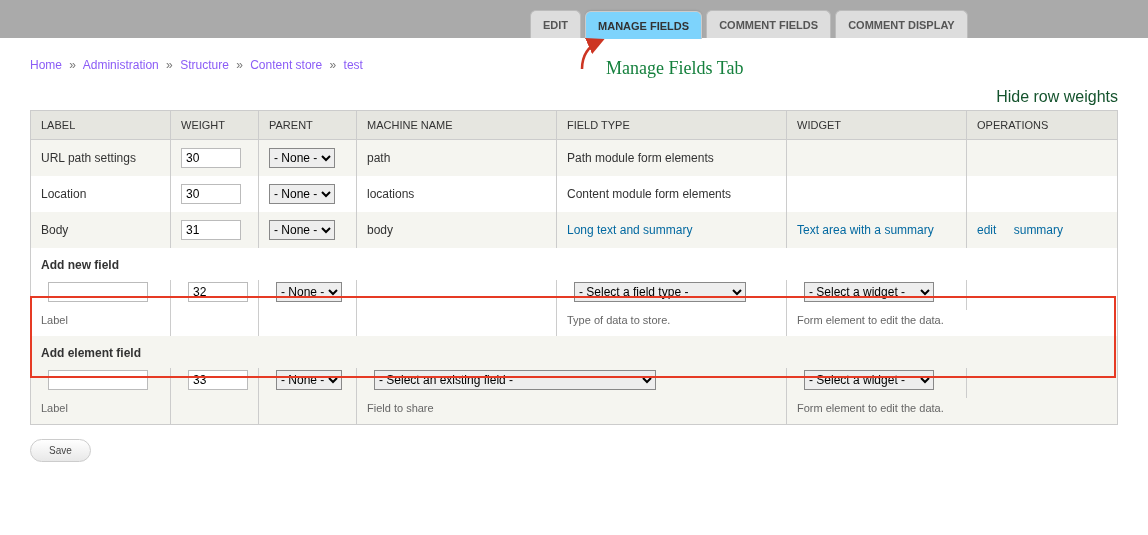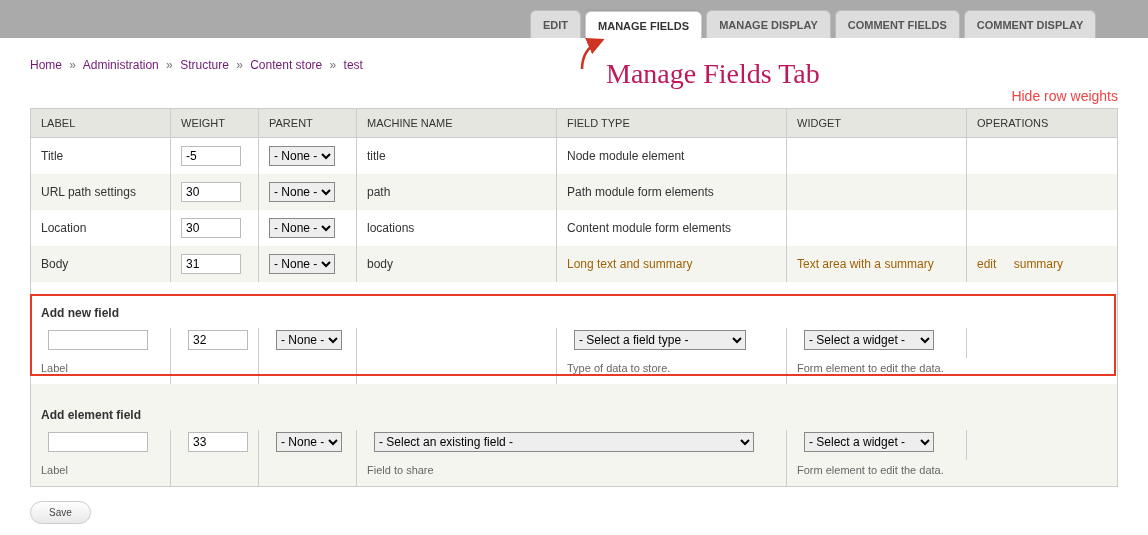--- a/index.html
+++ b/index.html
@@ -29,53 +29,53 @@
     border-bottom: none;
     border-radius: 6px 6px 0 0;
     padding: 8px 12px 7px 12px;
     font-size: 11px;
     font-weight: bold;
     color: #555;
     cursor: pointer;
     text-transform: uppercase;
   }
   .tab.active {
-    background: #ffffff;
+    background: #7dd3fc;
     color: #333;
     border-color: #ccc;
     position: relative;
     top: 1px;
     box-shadow: 0 -1px 2px rgba(0,0,0,0.08);
   }
   .content {
     padding: 20px 30px 30px 30px;
   }
   .breadcrumb {
     font-size: 12px;
     margin-bottom: 16px;
     color: #333;
   }
   .breadcrumb a {
-    color: #701a75;
+    color: #8b5cf6;
     text-decoration: none;
     cursor: pointer;
   }
   .breadcrumb .sep {
     color: #777;
     margin: 0 4px;
   }
   .hide-weights {
     text-align: right;
     margin-bottom: 4px;
   }
   .hide-weights a {
-    color: #ef4444;
+    color: #14532d;
     text-decoration: none;
     cursor: pointer;
-    font-size: 14px;
+    font-size: 16px;
   }
   table {
     width: 100%;
     border-collapse: collapse;
     border: 1px solid #ccc;
   }
   thead th {
     background: #e6e6e0;
     border: 1px solid #ccc;
     text-align: left;
@@ -89,52 +89,52 @@
   tbody tr.alt { background: #f5f5f0; }
   tbody td {
     padding: 8px 10px;
     border-left: 1px solid #ccc;
     border-right: 1px solid #ccc;
     vertical-align: middle;
     font-size: 12px;
     color: #333;
   }
   tbody td.no-tb { border-top: none; border-bottom: none; }
-  tbody tr.section-head td { font-weight: bold; padding-top: 24px; }
+  tbody tr.section-head td { font-weight: bold; padding-top: 10px; }
   tbody tr.section-body td { padding-top: 2px; padding-left: 17px; }
   tbody tr.section-desc td { font-size: 11px; color: #666; padding-top: 4px; padding-bottom: 10px; }
   input[type="text"] {
     border: 1px solid #bbb;
     padding: 2px 4px;
     font-size: 12px;
     width: 60px;
     height: 20px;
   }
   input.label-input { width: 100px; }
   select {
     font-size: 12px;
     height: 20px;
     border: 1px solid #888;
     background: #eee;
   }
-  a.link { color: #a16207; text-decoration: none; cursor: pointer; text-align: center; }
+  a.link { color: #0369a1; text-decoration: none; cursor: pointer; text-align: center; }
   .ops a { margin-right: 14px; }
   .highlight-wrap {
     position: relative;
   }
   .highlight-box {
     position: absolute;
     border: 2px solid #e63a24;
     pointer-events: none;
   }
   .annotation {
     position: absolute;
-    color: #be185d;
+    color: #15803d;
     font-family: Georgia, 'Times New Roman', serif;
-    font-size: 28px;
+    font-size: 18px;
     pointer-events: none;
   }
   .arrow {
     position: absolute;
     pointer-events: none;
   }
   .save-btn {
     margin-top: 14px;
     padding: 5px 18px;
     border: 1px solid #ccc;
@@ -152,21 +152,20 @@
   .col-widget  { width: 180px; }
 </style>
 </head>
 <body>
 
 <div class="page">
 
   <div class="tabs-bar">
     <div class="tab">EDIT</div>
     <div class="tab active">MANAGE FIELDS</div>
-    <div class="tab">MANAGE DISPLAY</div>
     <div class="tab">COMMENT FIELDS</div>
     <div class="tab">COMMENT DISPLAY</div>
   </div>
 
   <svg class="arrow" style="left:578px; top:37px;" width="34" height="34">
     <defs>
       <marker id="ah" markerWidth="7" markerHeight="7" refX="5" refY="3.5" orient="auto">
         <polygon points="0 0, 7 3.5, 0 7" fill="#cd3522"></polygon>
       </marker>
     </defs>
@@ -210,29 +209,20 @@
           <th>WEIGHT</th>
           <th>PARENT</th>
           <th>MACHINE NAME</th>
           <th>FIELD TYPE</th>
           <th>WIDGET</th>
           <th>OPERATIONS</th>
         </tr>
       </thead>
       <tbody>
 
-        <tr>
-          <td>Title</td>
-          <td><input type="text" value="-5" style=""></td>
-          <td><select><option>- None -</option></select></td>
-          <td>title</td>
-          <td>Node module element</td>
-          <td></td>
-              <td></td>
-        </tr>
 
         <tr class="alt">
           <td>URL path settings</td>
           <td><input type="text" value="30" style=""></td>
           <td><select><option>- None -</option></select></td>
           <td>path</td>
           <td>Path module form elements</td>
           <td></td>
               <td></td>
         </tr>
@@ -281,21 +271,21 @@
           <td class="no-tb" colspan="2">Form element to edit the data.</td>
         </tr>
 
         <tr class="section-head alt">
           <td colspan="7" class="no-tb">Add element field</td>
         </tr>
         <tr class="section-body alt">
           <td class="no-tb"><input type="text" class="label-input" style=""></td>
           <td class="no-tb"><input type="text" value="33" style=""></td>
           <td class="no-tb"><select><option>- None -</option></select></td>
-          <td class="no-tb" colspan="2"><select style="width:380px"><option>- Select an existing field -</option></select></td>
+          <td class="no-tb" colspan="2"><select style="width:282px"><option>- Select an existing field -</option></select></td>
           <td class="no-tb"><select style="width:130px"><option>- Select a widget -</option></select></td>
           <td class="no-tb"></td>
         </tr>
         <tr class="section-desc alt">
           <td class="no-tb">Label</td>
           <td class="no-tb"></td>
               <td class="no-tb"></td>
           <td class="no-tb" colspan="2">Field to share</td>
           <td class="no-tb" colspan="2">Form element to edit the data.</td>
         </tr>

